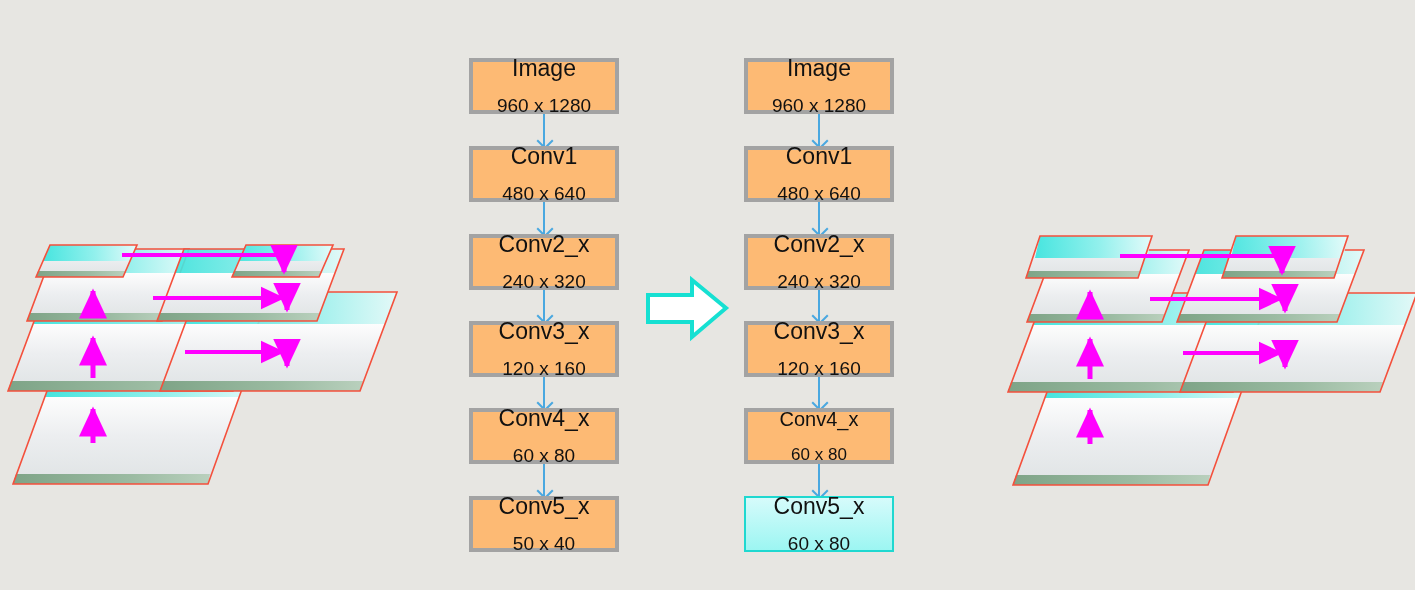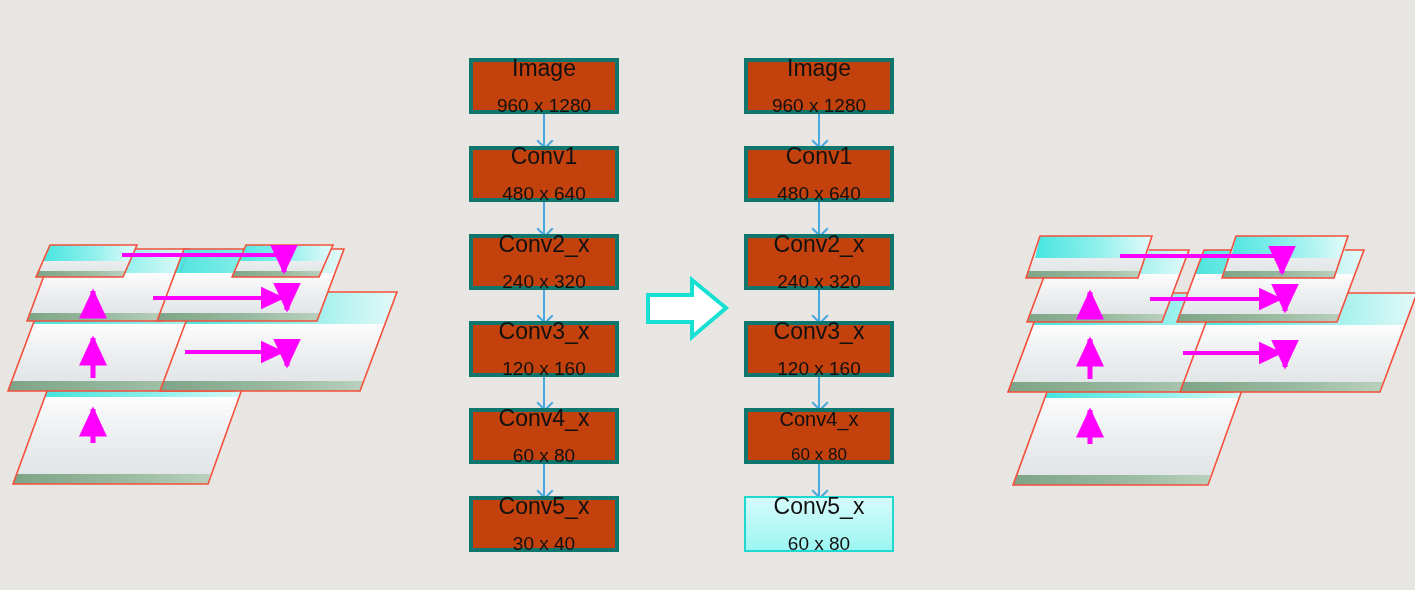--- a/index.html
+++ b/index.html
@@ -21,22 +21,22 @@
   }
 
   
   .column{position:absolute;top:0;width:160px;}
   .col-left{left:469px;}
   .col-right{left:744px;}
 
   .node{
     position:absolute;left:0;width:150px;height:56px;
     box-sizing:border-box;
-    border:4px solid #0f766e;
-    background:#c2410c;
+    border:4px solid #a3a3a3;
+    background:#fdba74;
     display:flex;flex-direction:column;
     align-items:center;justify-content:center;
     line-height:1.02;
   }
   .node .n-title{font-size:23px;color:#111;letter-spacing:0px;}
   .node .n-sub{font-size:19px;color:#111;margin-top:16px;}
   .node.small .n-title{font-size:20px;}
   .node.small .n-sub{font-size:17px;}
   .node.hl{
     border:2px solid #1fd8d0;
@@ -247,21 +247,21 @@
     <div class="conn" style="top:377px;height:31px"></div>
 
     <div class="node" style="top:408px">
       <span class="n-title">Conv4_x</span>
       <span class="n-sub">60 x 80</span>
     </div>
     <div class="conn" style="top:464px;height:32px"></div>
 
     <div class="node" style="top:496px">
       <span class="n-title">Conv5_x</span>
-      <span class="n-sub">30 x 40</span>
+      <span class="n-sub">50 x 40</span>
     </div>
   </div>
 
   <div class="column col-right">
     <div class="node" style="top:58px">
       <span class="n-title">Image</span>
       <span class="n-sub">960 x 1280</span>
     </div>
     <div class="conn" style="top:114px;height:32px"></div>
 

